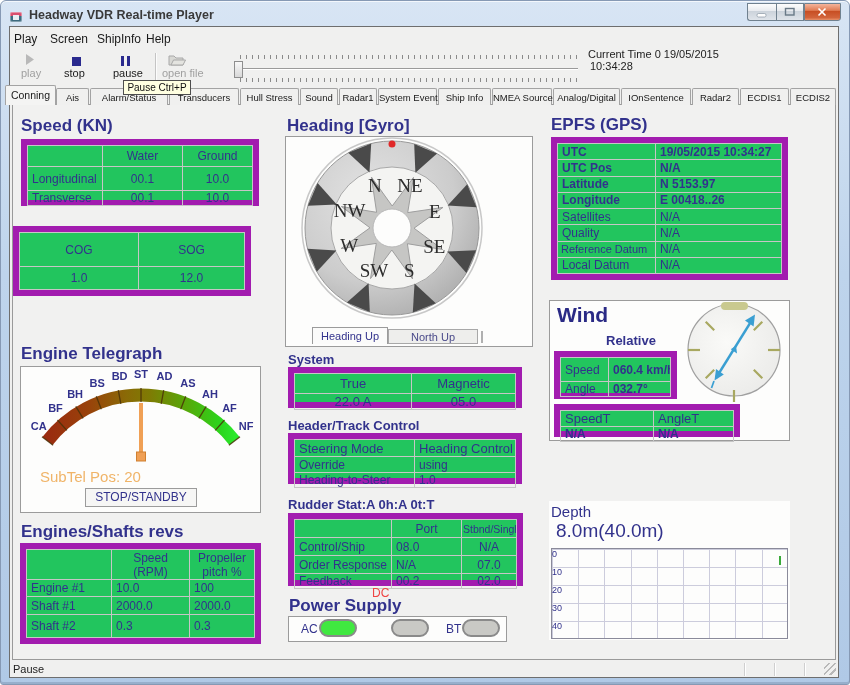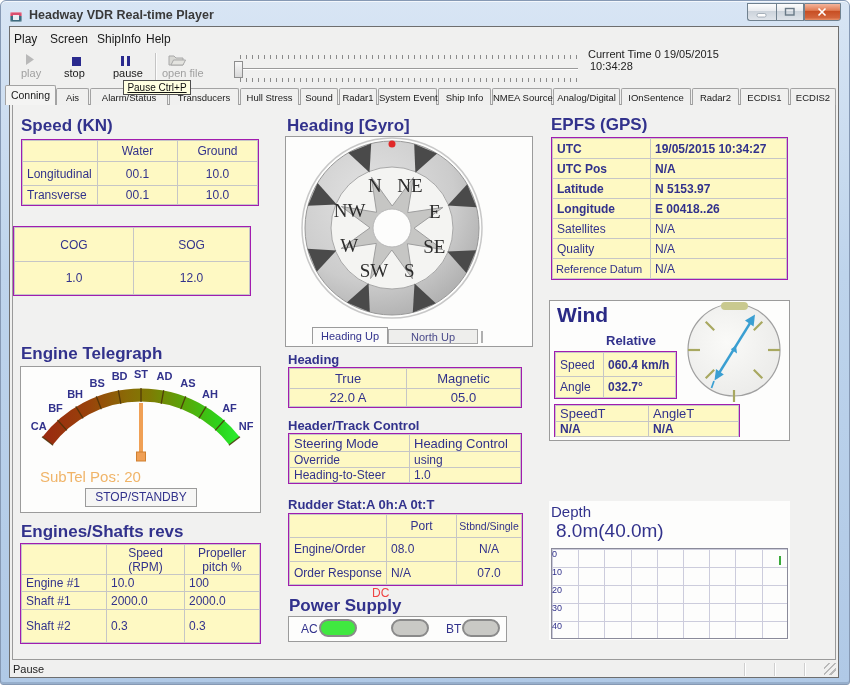--- a/index.html
+++ b/index.html
@@ -27,28 +27,28 @@
 .menu { position:absolute; font-size:12px; color:#1a1a1a; top:32px; }
 .tblbl { position:absolute; font-size:11px; color:#1a1a1a; }
 .gray { color:#a0a0a0 !important; }
 .tab { position:absolute; top:88px; height:17px; background:#f0f0ef;
   border:1px solid #a3a3a3; border-bottom:none; font-size:9.5px; color:#1a1a1a;
   text-align:center; padding-top:3px; border-radius:2px 2px 0 0; white-space:nowrap; }
 #page { position:absolute; left:12px; top:104px; width:824px; height:556px;
   background:#f1f1f0; border:1px solid #9a9a9a; }
 #tooltip { position:absolute; left:123px; top:80px; width:68px; height:15px;
   background:#ffffe1; border:1px solid #4d4d4d; font-size:10px; color:#111;
-  text-align:center; line-height:13px; z-index:40;text-decoration:underline; }
+  text-align:center; line-height:13px; z-index:40; }
 .h1 { position:absolute; font-size:17px; font-weight:bold; color:#32328c; }
 .h2 { position:absolute; font-size:13px; font-weight:bold; color:#32328c; }
 .box { position:absolute; background:#fdfdfc; border:1px solid #9b9b9b; }
 table { border-collapse:collapse; table-layout:fixed; width:100%; height:100%; }
 td { border:1px solid #c6c6c6; font-size:12px; color:#32328c; overflow:hidden;
   padding:0 4px; white-space:nowrap; }
-.tbl { position:absolute; background:#fef9c3; border:1px solid #a21caf; }
+.tbl { position:absolute; background:#22c55e; border:6px solid #a21caf; }
 .c { text-align:center; }
 .b { font-weight:bold; }
 #status { position:absolute; left:10px; top:660px; width:828px; height:17px;
   background:#f0f0ef; font-size:11px; color:#222; }
 .sdiv { position:absolute; top:3px; width:1px; height:13px; background:#cfcfcf; box-shadow:1px 0 0 #fff; }
 </style>
 </head>
 <body>
 <div id="win"></div>
 <div id="appicon"></div>
@@ -271,21 +271,21 @@
     <text x="89.0" y="141">SW</text>
     <text x="64.3" y="115.9">W</text>
     <text x="64.7" y="80.7">NW</text>
   </g>
 </svg>
 <div class="abs" style="left:312px;top:327px;width:76px;height:17px;background:#fbfbfa;border:1px solid #9b9b9b;border-bottom:none;
   font-size:11px;color:#32328c;text-align:center;line-height:16px;z-index:6">Heading Up</div>
 <div class="abs" style="left:388px;top:329px;width:90px;height:15px;background:#eeeeec;border:1px solid #a8a8a8;
   font-size:11px;color:#4a4a8a;text-align:center;line-height:14px">North Up</div>
 <div class="abs" style="left:481px;top:331px;width:2px;height:12px;background:#b0b0b0"></div>
-<div class="h2" style="left:288px;top:352px">Heading</div>
+<div class="h2" style="left:288px;top:352px">System</div>
 <div class="tbl" style="left:288px;top:367px;width:234px;height:41px">
 <table>
 <colgroup>
         <col style="width:117px">
         <col>
       </colgroup>
 <tbody>
         <tr style="height:20px">
           <td class="c" style="font-size:13px">True</td>
           <td class="c" style="font-size:13px">Magnetic</td>
@@ -328,28 +328,33 @@
         <col style="width:70px">
         <col>
       </colgroup>
 <tbody>
         <tr style="height:18px">
           <td></td>
           <td class="c">Port</td>
           <td class="c" style="font-size:10.5px;padding:0 1px">Stbnd/Single</td>
         </tr>
 <tr style="height:18px">
-          <td>Engine/Order</td>
+          <td>Control/Ship</td>
           <td>08.0</td>
           <td class="c">N/A</td>
         </tr>
 <tr style="height:18px">
           <td>Order Response</td>
           <td>N/A</td>
           <td class="c">07.0</td>
+        </tr>
+<tr>
+          <td>Feedback</td>
+          <td>00.2</td>
+          <td class="c">02.0</td>
         </tr>
 </tbody>
     </table>
 </div>
 <div class="h1" style="left:289px;top:596px;font-size:17px">Power Supply</div>
 <div class="box" style="left:288px;top:616px;width:219px;height:26px"></div>
 <span class="abs" style="left:301px;top:622px;font-size:12px;color:#32328c">AC</span>
 <div class="abs" style="left:319px;top:619px;width:38px;height:18px;border-radius:9px;background:#40e840;border:2px solid #8a8a8a"></div>
 <span class="abs" style="left:372px;top:586px;font-size:12px;color:#ef4444">DC</span>
 <div class="abs" style="left:391px;top:619px;width:38px;height:18px;border-radius:9px;background:#c9c9c5;border:2px solid #8a8a8a"></div>
@@ -383,20 +388,24 @@
 <tr>
           <td>Satellites</td>
           <td>N/A</td>
         </tr>
 <tr>
           <td>Quality</td>
           <td>N/A</td>
         </tr>
 <tr>
           <td style="font-size:11px;padding:0 3px">Reference Datum</td>
+          <td>N/A</td>
+        </tr>
+<tr>
+          <td>Local Datum</td>
           <td>N/A</td>
         </tr>
 </tbody>
     </table>
 </div>
 <div class="box" style="left:549px;top:300px;width:241px;height:141px"></div>
 <div class="abs" style="left:557px;top:303px;font-size:21px;font-weight:bold;color:#2a2a85">Wind</div>
 <div class="abs" style="left:606px;top:333px;font-size:13px;font-weight:bold;color:#32328c">Relative</div>
 <div class="tbl" style="left:554px;top:351px;width:123px;height:48px">
 <table>

